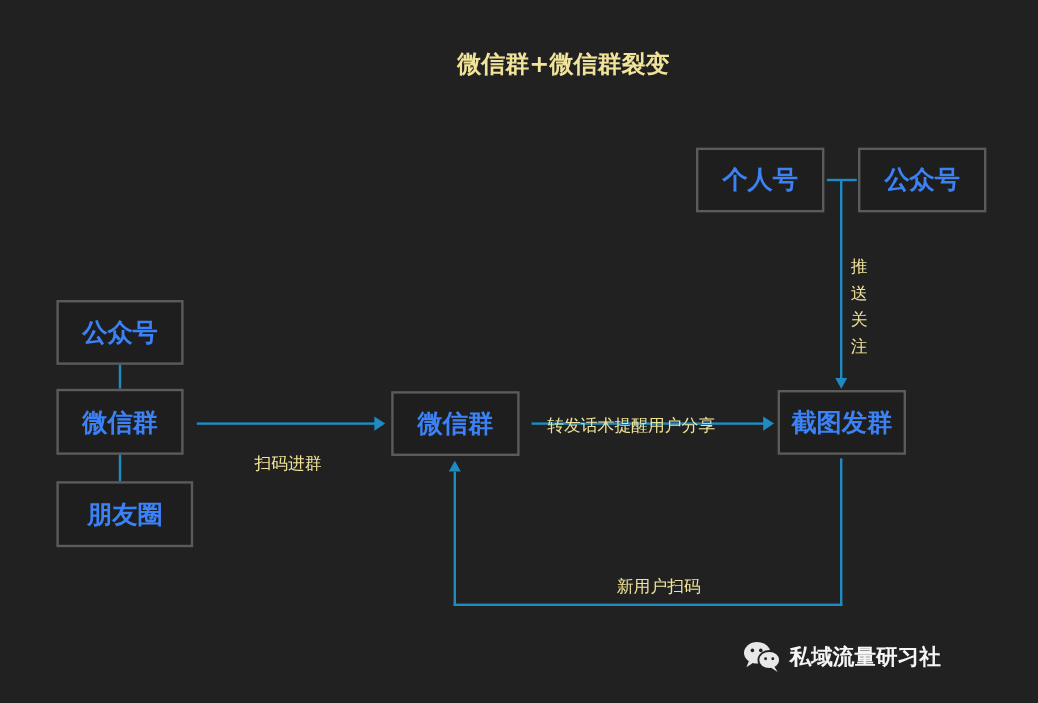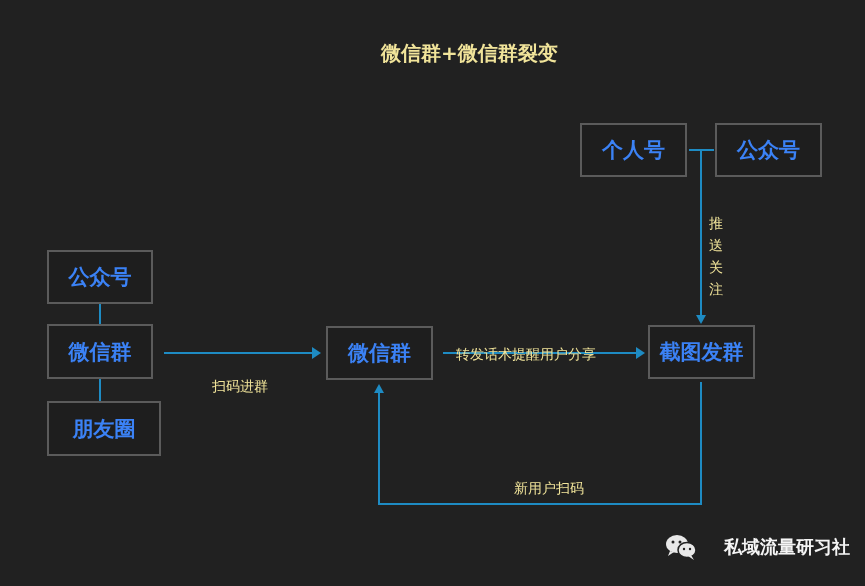--- a/index.html
+++ b/index.html
@@ -5,21 +5,21 @@
   html, body { margin:0; padding:0; }
   body { width:865px; height:586px; background:#212121; position:relative; overflow:hidden;
          font-family:"DejaVu Sans", sans-serif; }
   .title { position:absolute; left:0; width:865px; top:40px; text-align:center; color:#f1e49a;
            font-size:20px; font-weight:bold; letter-spacing:0px;padding-left:37px; }
   .box { position:absolute; box-sizing:border-box; border:2px solid #5b5b5b; background:#1e1e1e;
          color:#3b82f6; font-size:21px; font-weight:bold; display:flex; align-items:center; justify-content:center; }
   .line { position:absolute; background:#1e8bc3; }
   .lbl { position:absolute; color:#f1e49a; font-size:14px; }
   .arrow { position:absolute; width:0; height:0; }
-  .footer { position:absolute; left:664px; top:533px; display:flex; align-items:center; color:#f5f5f5; font-size:18px; font-weight:bold;gap:20px; }
+  .footer { position:absolute; left:618px; top:533px; display:flex; align-items:center; color:#f5f5f5; font-size:18px; font-weight:bold; }
 </style>
 </head>
 <body>
 
 <div class="title">微信群+微信群裂变</div>
 
 <div class="box" style="left:47px;top:250px;width:106px;height:54px;">公众号</div>
 <div class="line" style="left:99px;top:304px;width:2px;height:20px;"></div>
 <div class="box" style="left:47px;top:324px;width:106px;height:55px;">微信群</div>
 <div class="line" style="left:99px;top:379px;width:2px;height:22px;"></div>

